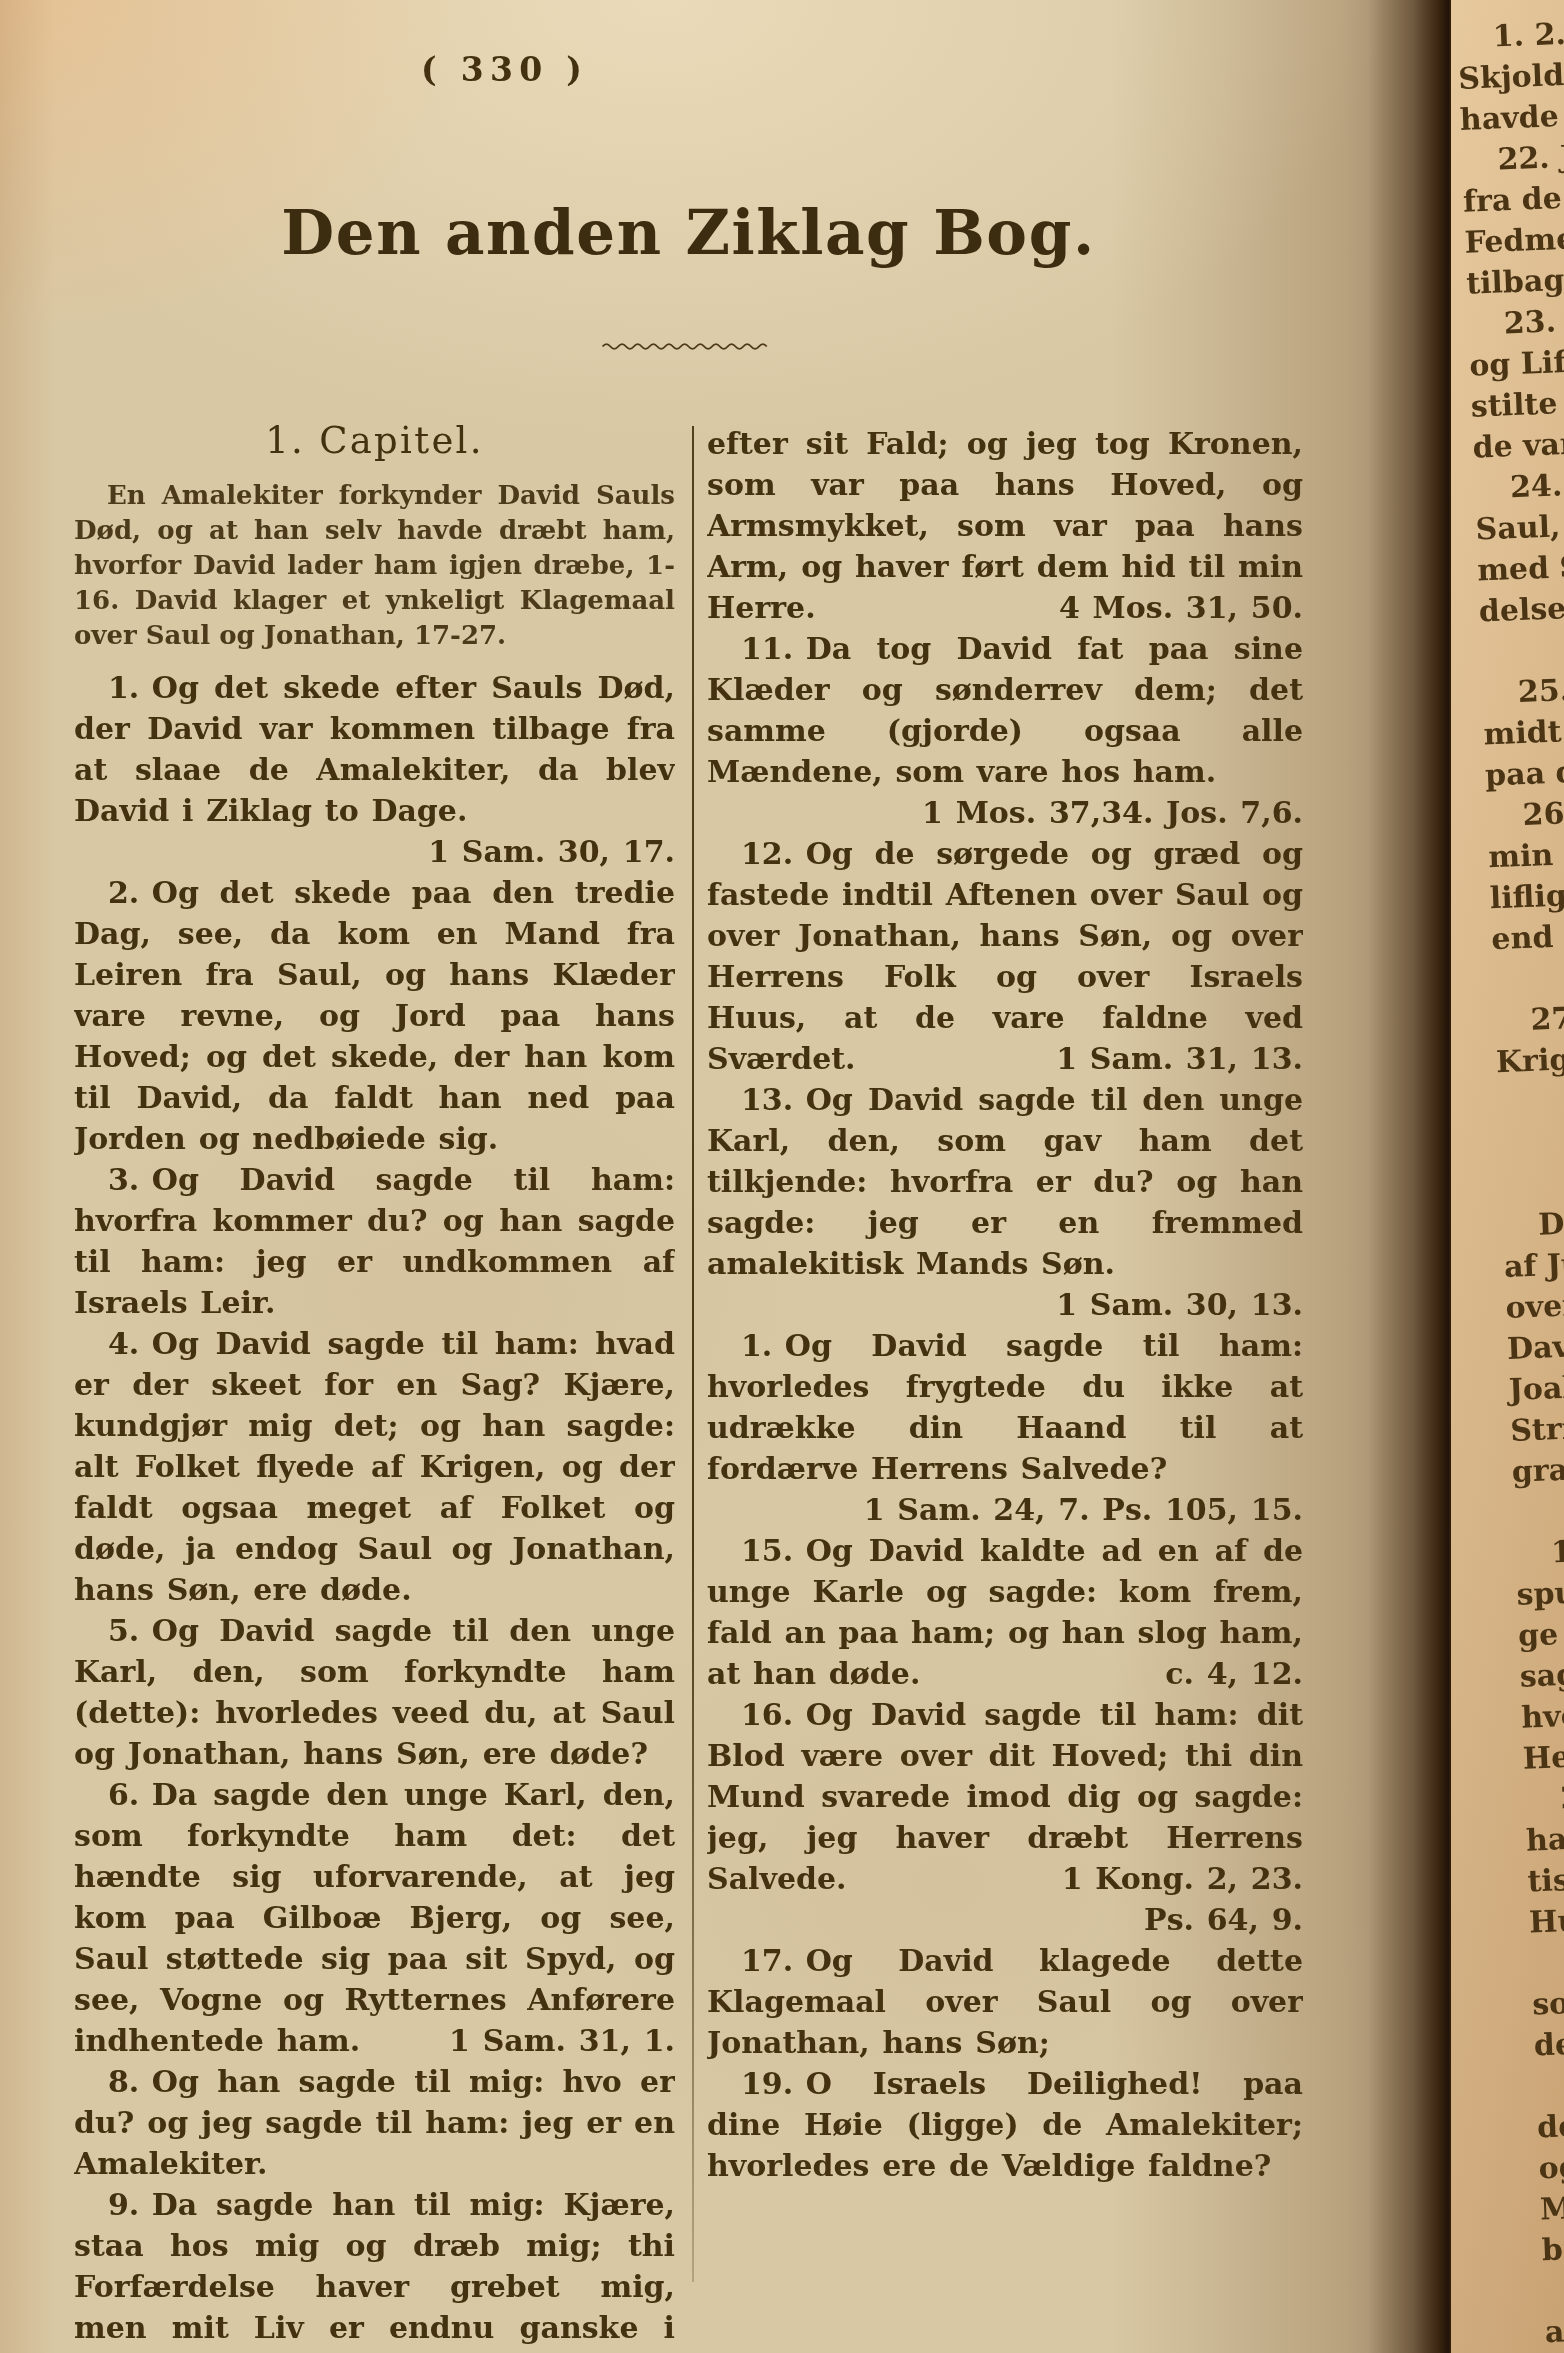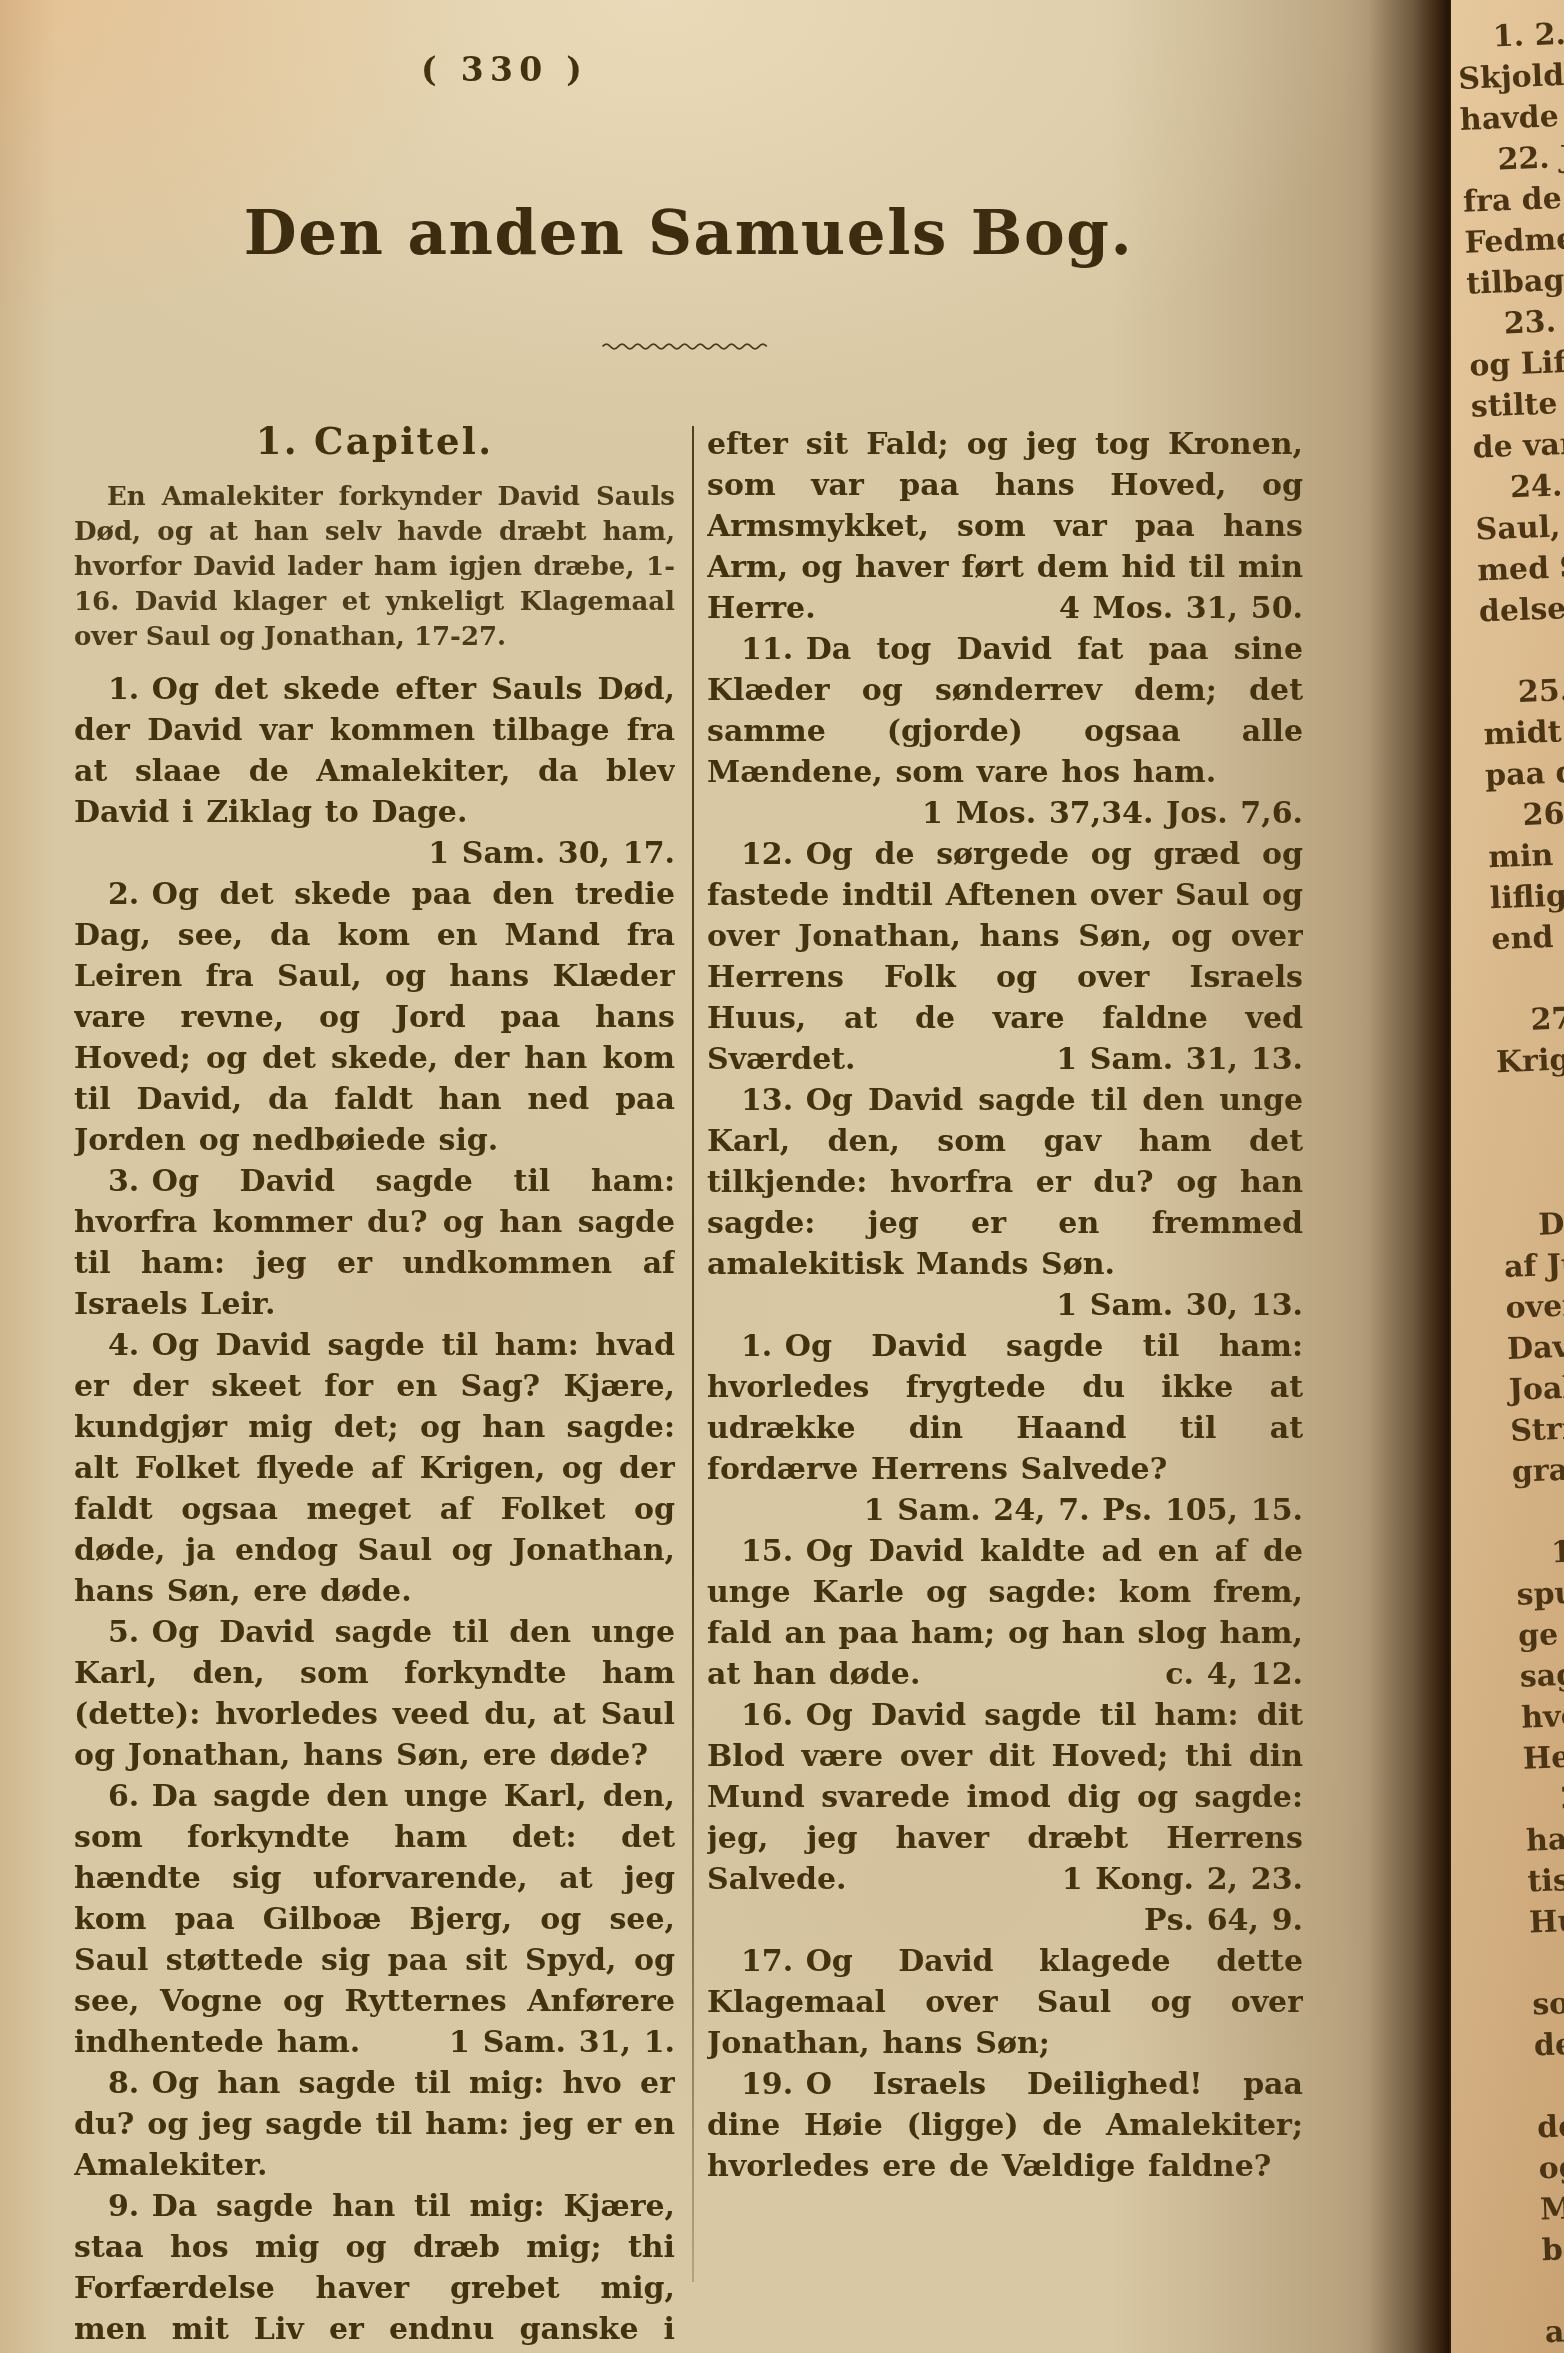--- a/index.html
+++ b/index.html
@@ -30,21 +30,21 @@
   .title{
     position:absolute;left:74px;top:197px;width:1229px;margin:0;
     text-align:center;font-size:61px;font-weight:bold;letter-spacing:1.6px;white-space:nowrap;
     color:#3c2c10;
   }
   .wavy{position:absolute;left:601px;top:341px;}
   .col{position:absolute;text-align:justify;}
   .col-left{left:74px;top:419px;width:601px;}
   .col-right{left:707px;top:423px;width:596px;}
   .chap-heading{
-    margin:0 0 15.6px 0;text-align:center;font-size:37px;font-weight:bold;letter-spacing:2.3px;
+    margin:0 0 15.6px 0;text-align:center;font-size:37px;font-weight:normal;letter-spacing:2.3px;
   }
   .summary{
     margin:0 0 14px 0;font-size:26px;line-height:35px;font-weight:bold;
     text-indent:33px;color:#4c3a1a;
   }
   .verse{
     margin:0;font-size:30px;line-height:41px;font-weight:bold;
     text-indent:34px;overflow:hidden;word-spacing:2.3px;
   }
   .verse.cont{text-indent:0;}
@@ -79,21 +79,21 @@
 </style>
 </head>
 <body>
 
 <div class="scan">
 
   <div class="main-page">
 
     <div class="pageno">( 330 )</div>
 
-    <h1 class="title">Den anden Samuels Bog.</h1>
+    <h1 class="title">Den anden Ziklag Bog.</h1>
 
     <svg class="wavy" width="172" height="11" viewBox="0 0 220 14">
       <path d="M2 7 Q7 1 12 7 T22 7 T32 7 T42 7 T52 7 T62 7 T72 7 T82 7 T92 7 T102 7 T112 7 T122 7 T132 7 T142 7 T152 7 T162 7 T172 7 T182 7 T192 7 T202 7 T212 7" stroke="#4e3a1a" stroke-width="2.4" fill="none"></path>
     </svg>
 
     <div class="col col-left">
       <h2 class="chap-heading">1. Capitel.</h2>
       <p class="summary">En Amalekiter forkynder David Sauls Død, og at han selv havde dræbt ham, hvorfor David lader ham igjen dræbe, 1-16. David klager et ynkeligt Klagemaal over Saul og Jonathan, 17-27.</p>
       <div>
 

